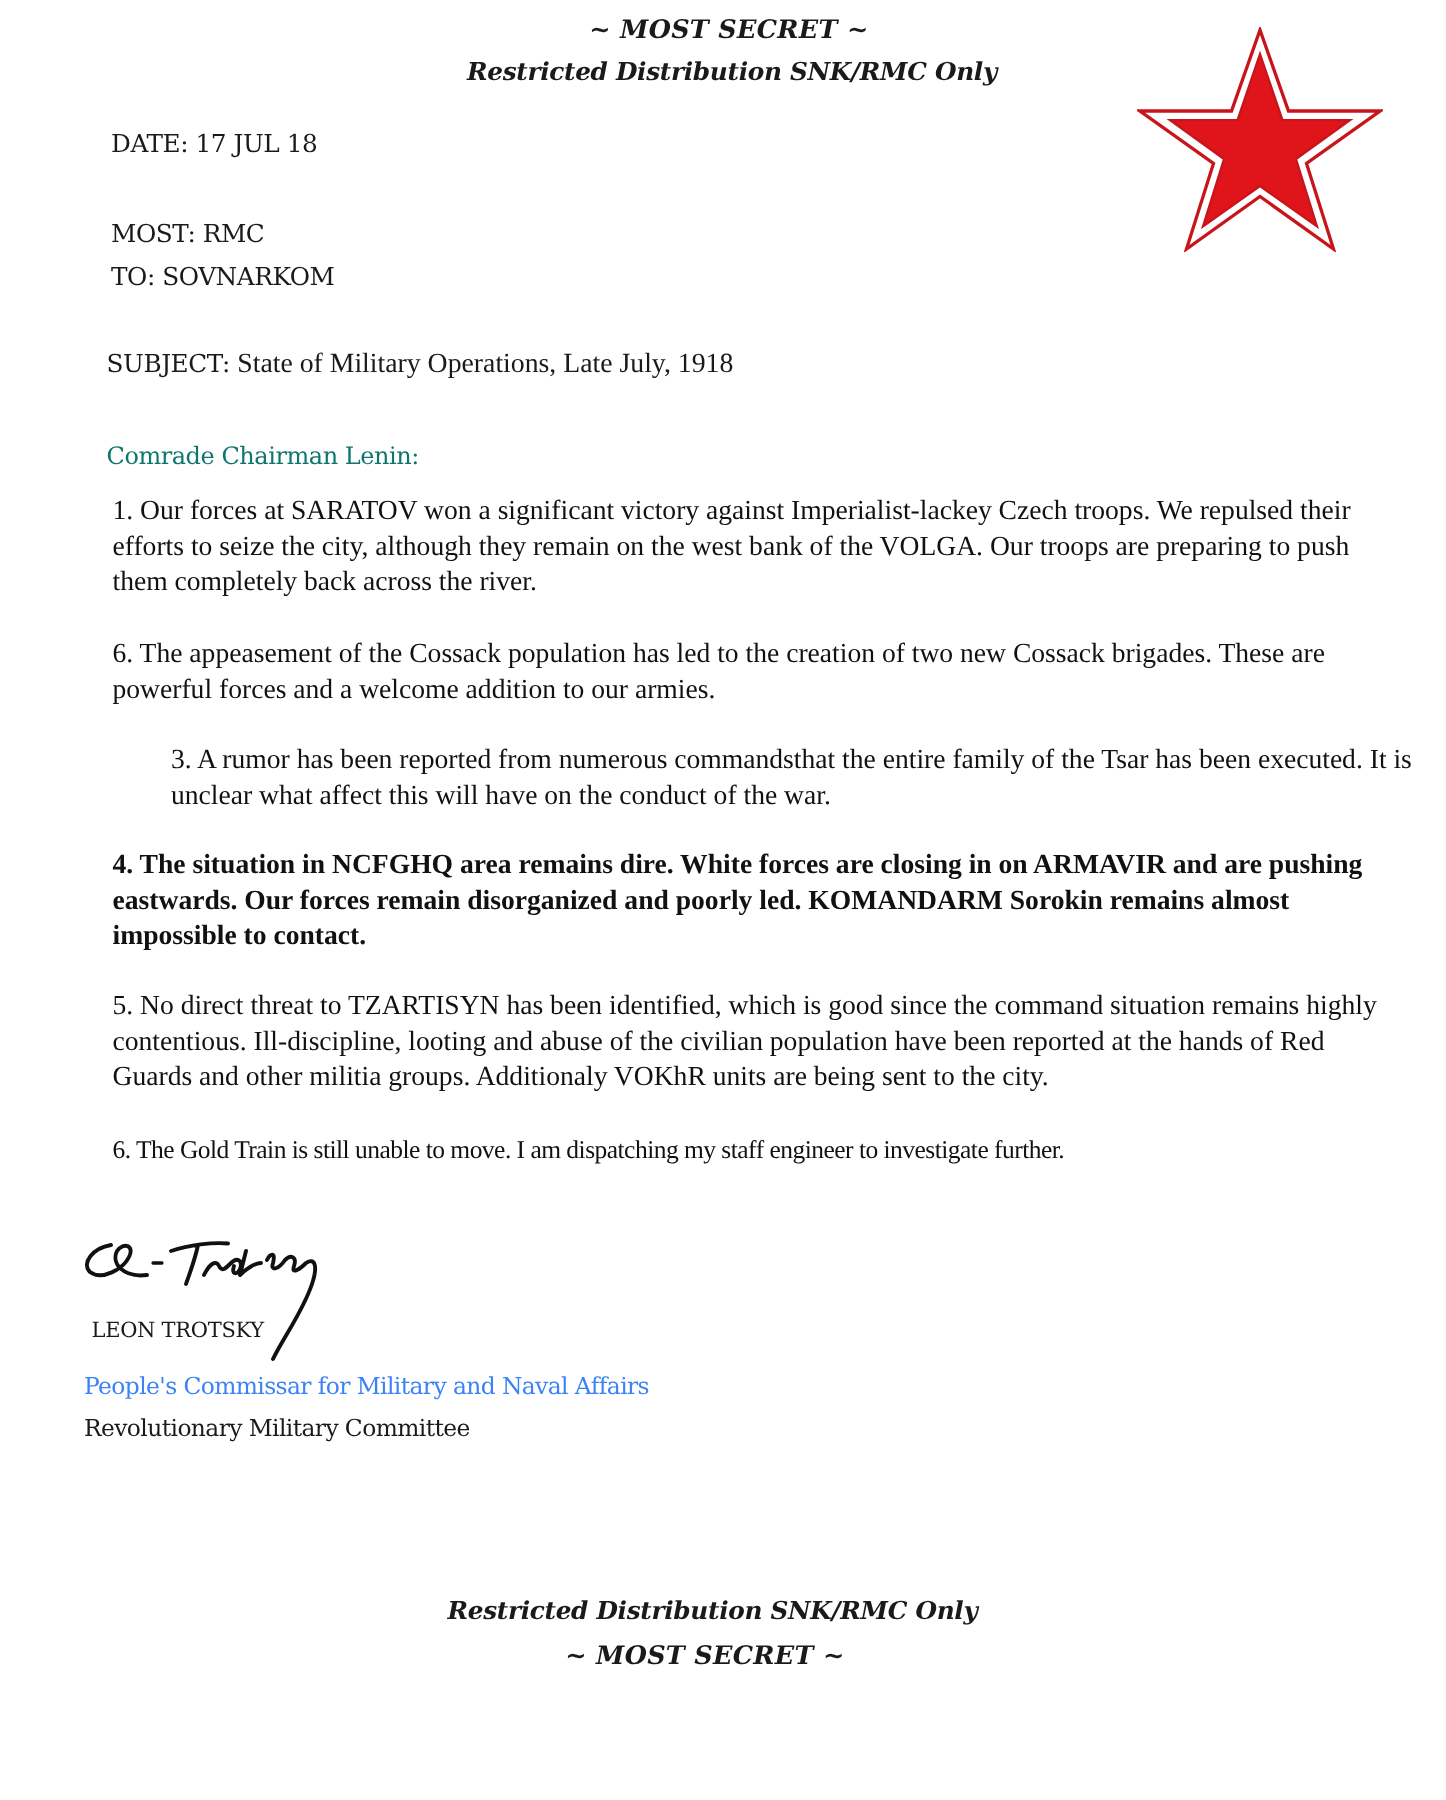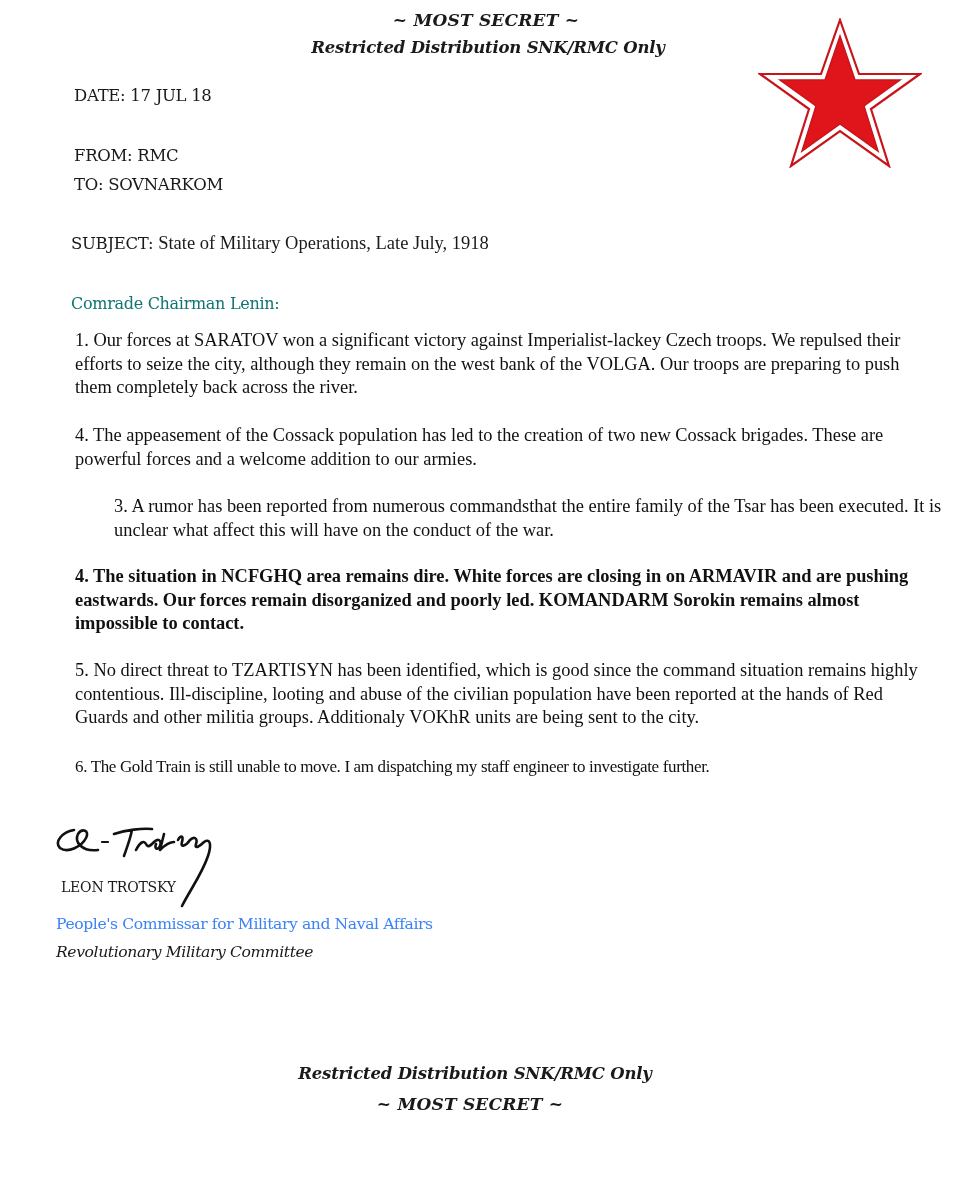--- a/index.html
+++ b/index.html
@@ -28,54 +28,54 @@
     #p1 { top: 329px; }
     #p2 { top: 424px; }
     #p3 { top: 495px; margin-left: 39px; }
     #p4 { top: 565px; font-weight: bold; }
     #p5 { top: 659px; }
     #p6 { top: 755px; font-size: 17px; letter-spacing: -0.35px; }
 
     .sig { position: absolute; left: 52px; top: 820px; width: 190px; height: 92px; }
     #signer-name { position: absolute; left: 61px; top: 879px; font-family: "DejaVu Serif", "Liberation Serif", serif; font-size: 14px; letter-spacing: -0.2px; color: #1a1a1a; text-align: center; }
     #signer-title { position: absolute; left: 56px; top: 915px; font-family: "DejaVu Serif", "Liberation Serif", serif; font-size: 15.6px; letter-spacing: -0.4px; color: #3b82f6; }
-    #signer-org { position: absolute; left: 56px; top: 943px; font-family: "DejaVu Serif", "Liberation Serif", serif; font-size: 15.6px; letter-spacing: -0.4px; color: #1a1a1a; font-style: italic; }
+    #signer-org { position: absolute; left: 56px; top: 943px; font-family: "DejaVu Serif", "Liberation Serif", serif; font-size: 15.6px; letter-spacing: -0.4px; color: #1a1a1a; }
   </style>
 </head>
 <body>
 
 <div id="top-secret" class="hdr secret">~ MOST SECRET ~</div>
 <div id="top-restrict" class="hdr restrict">Restricted Distribution SNK/RMC Only</div>
 
 <svg class="star" viewBox="0 0 164 150">
   <polygon points="82,2 101,56 162,56 113,91 131,148 82,113 33,148 51,91 2,56 63,56" fill="#ffffff" stroke="#c8151b" stroke-width="2.2" stroke-linejoin="miter"></polygon>
   <polygon points="82,18 97,62 142,62 106,88 120,133 82,106 44,133 58,88 22,62 67,62" fill="#e0141b" stroke="#c8151b" stroke-width="1.5"></polygon>
 </svg>
 
 <div id="date-line" class="meta">
   <span class="k">DATE:</span>
   <span>17 JUL 18</span>
 </div>
 <div id="from-line" class="meta">
-  <span class="k">FROM:</span>
+  <span class="k">MOST:</span>
   <span>RMC</span>
 </div>
 <div id="to-line" class="meta">
   <span class="k">TO:</span>
   <span>SOVNARKOM</span>
 </div>
 <div id="subject-line" class="meta">
   <span class="k">SUBJECT:</span>
   <span class="v">State of Military Operations, Late July, 1918</span>
 </div>
 
 <div id="salutation">Comrade Chairman Lenin:</div>
 
 <p id="p1" class="para">1. Our forces at SARATOV won a significant victory against Imperialist-lackey Czech troops. We repulsed their efforts to seize the city, although they remain on the west bank of the VOLGA. Our troops are preparing to push them completely back across the river.</p>
-<p id="p2" class="para">4. The appeasement of the Cossack population has led to the creation of two new Cossack brigades. These are powerful forces and a welcome addition to our armies.</p>
+<p id="p2" class="para">6. The appeasement of the Cossack population has led to the creation of two new Cossack brigades. These are powerful forces and a welcome addition to our armies.</p>
 <p id="p3" class="para">3. A rumor has been reported from numerous commandsthat the entire family of the Tsar has been executed. It is unclear what affect this will have on the conduct of the war.</p>
 <p id="p4" class="para">4. The situation in NCFGHQ area remains dire. White forces are closing in on ARMAVIR and are pushing eastwards. Our forces remain disorganized and poorly led. KOMANDARM Sorokin remains almost impossible to contact.</p>
 <p id="p5" class="para">5. No direct threat to  TZARTISYN has been identified, which is good since the command situation remains highly contentious. Ill-discipline, looting and abuse of the civilian population have been reported at the hands of Red Guards and other militia groups. Additionaly VOKhR units are being sent to the city.</p>
 <p id="p6" class="para">6. The Gold Train is still unable to move. I am dispatching my staff engineer to investigate further.</p>
 
 <svg class="sig" viewBox="0 0 190 92">
   <path d="M22,10 C10,12 2,22 8,28 C16,34 30,26 34,18 C38,10 30,8 26,14 C22,22 30,32 46,30" fill="none" stroke="#111" stroke-width="2.6" stroke-linecap="round"></path>
   <path d="M50,22 L56,22" fill="none" stroke="#111" stroke-width="2.2" stroke-linecap="round"></path>
   <path d="M62,14 C74,10 90,8 100,9 M80,10 C78,20 74,30 72,36 M84,30 C88,22 92,20 94,24 C96,28 98,26 102,22 C106,18 110,20 108,26 C106,30 102,30 104,24 M112,14 L108,30 C112,26 118,22 122,22 M126,20 C128,16 132,14 130,22 C128,28 134,26 138,20 C142,16 146,18 144,24 C142,30 148,26 152,22 C158,18 160,24 156,36 C150,54 138,70 130,86" fill="none" stroke="#111" stroke-width="2.6" stroke-linecap="round" stroke-linejoin="round"></path>
 </svg>

